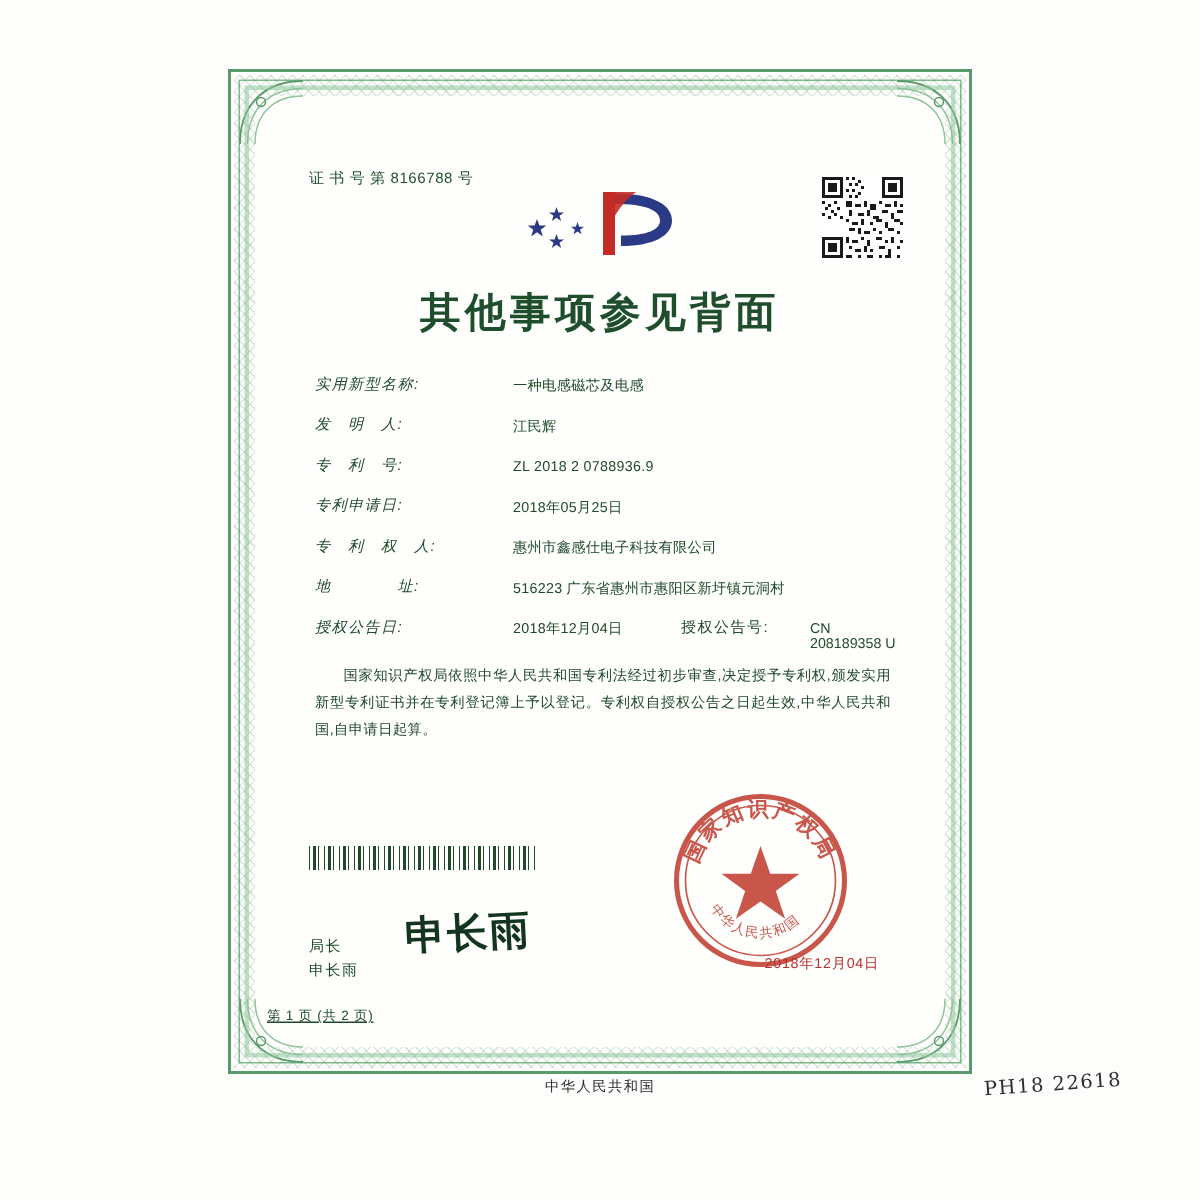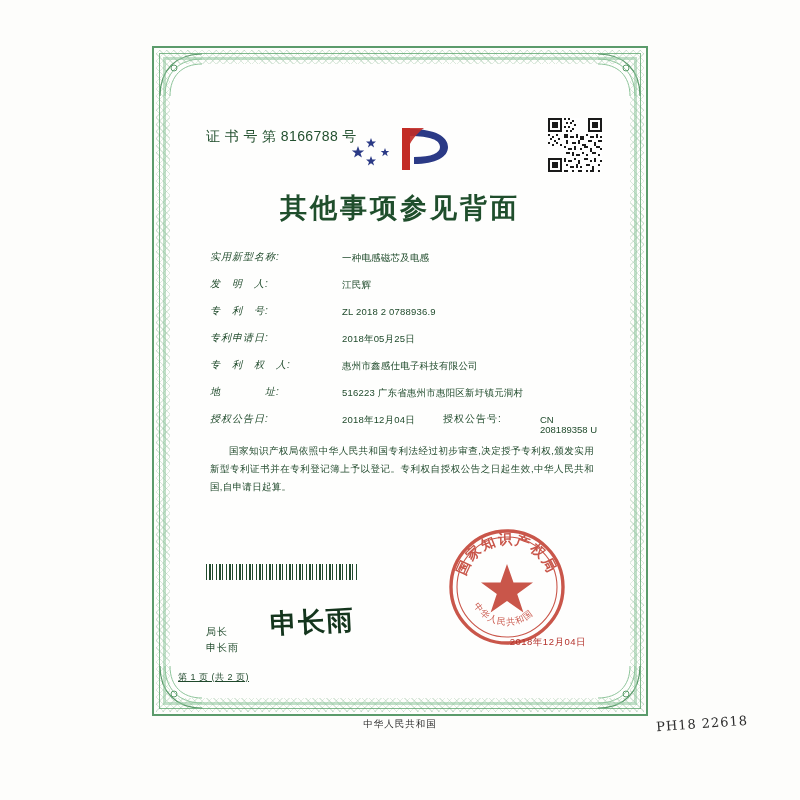--- a/index.html
+++ b/index.html
@@ -73,22 +73,22 @@
   .corner.br { right: 4px; bottom: 4px; transform: scale(-1,-1); }
 
   
   .content {
     position: absolute;
     left: 24px; top: 24px; right: 24px; bottom: 24px;
   }
   .cert-no {
     position: absolute;
     left: 28px;
-    top: 56px;
-    font-size: 14px;
+    top: 40px;
+    font-size: 10px;
     letter-spacing: .4px;
     color: #23502f;
   }
 
   
   .logo {
     position: absolute;
     left: 50%;
     top: 48px;
     transform: translateX(-50%);
@@ -143,21 +143,21 @@
   .fvalue {
     position: absolute;
     left: 84px;
     top: 1px;
     font-size: 9.5px;
     letter-spacing: .2px;
     margin-left: 48px;
   }
   .frow.two .flabel2 {
     position: absolute;
-    left: 233px;
+    left: 244px;
     top: 0;
     letter-spacing: 1px;
     white-space: nowrap;
   }
   .frow.two .fvalue2 {
     position: absolute;
     left: 330px;
     top: 1px;
     font-size: 9.5px;
   }

